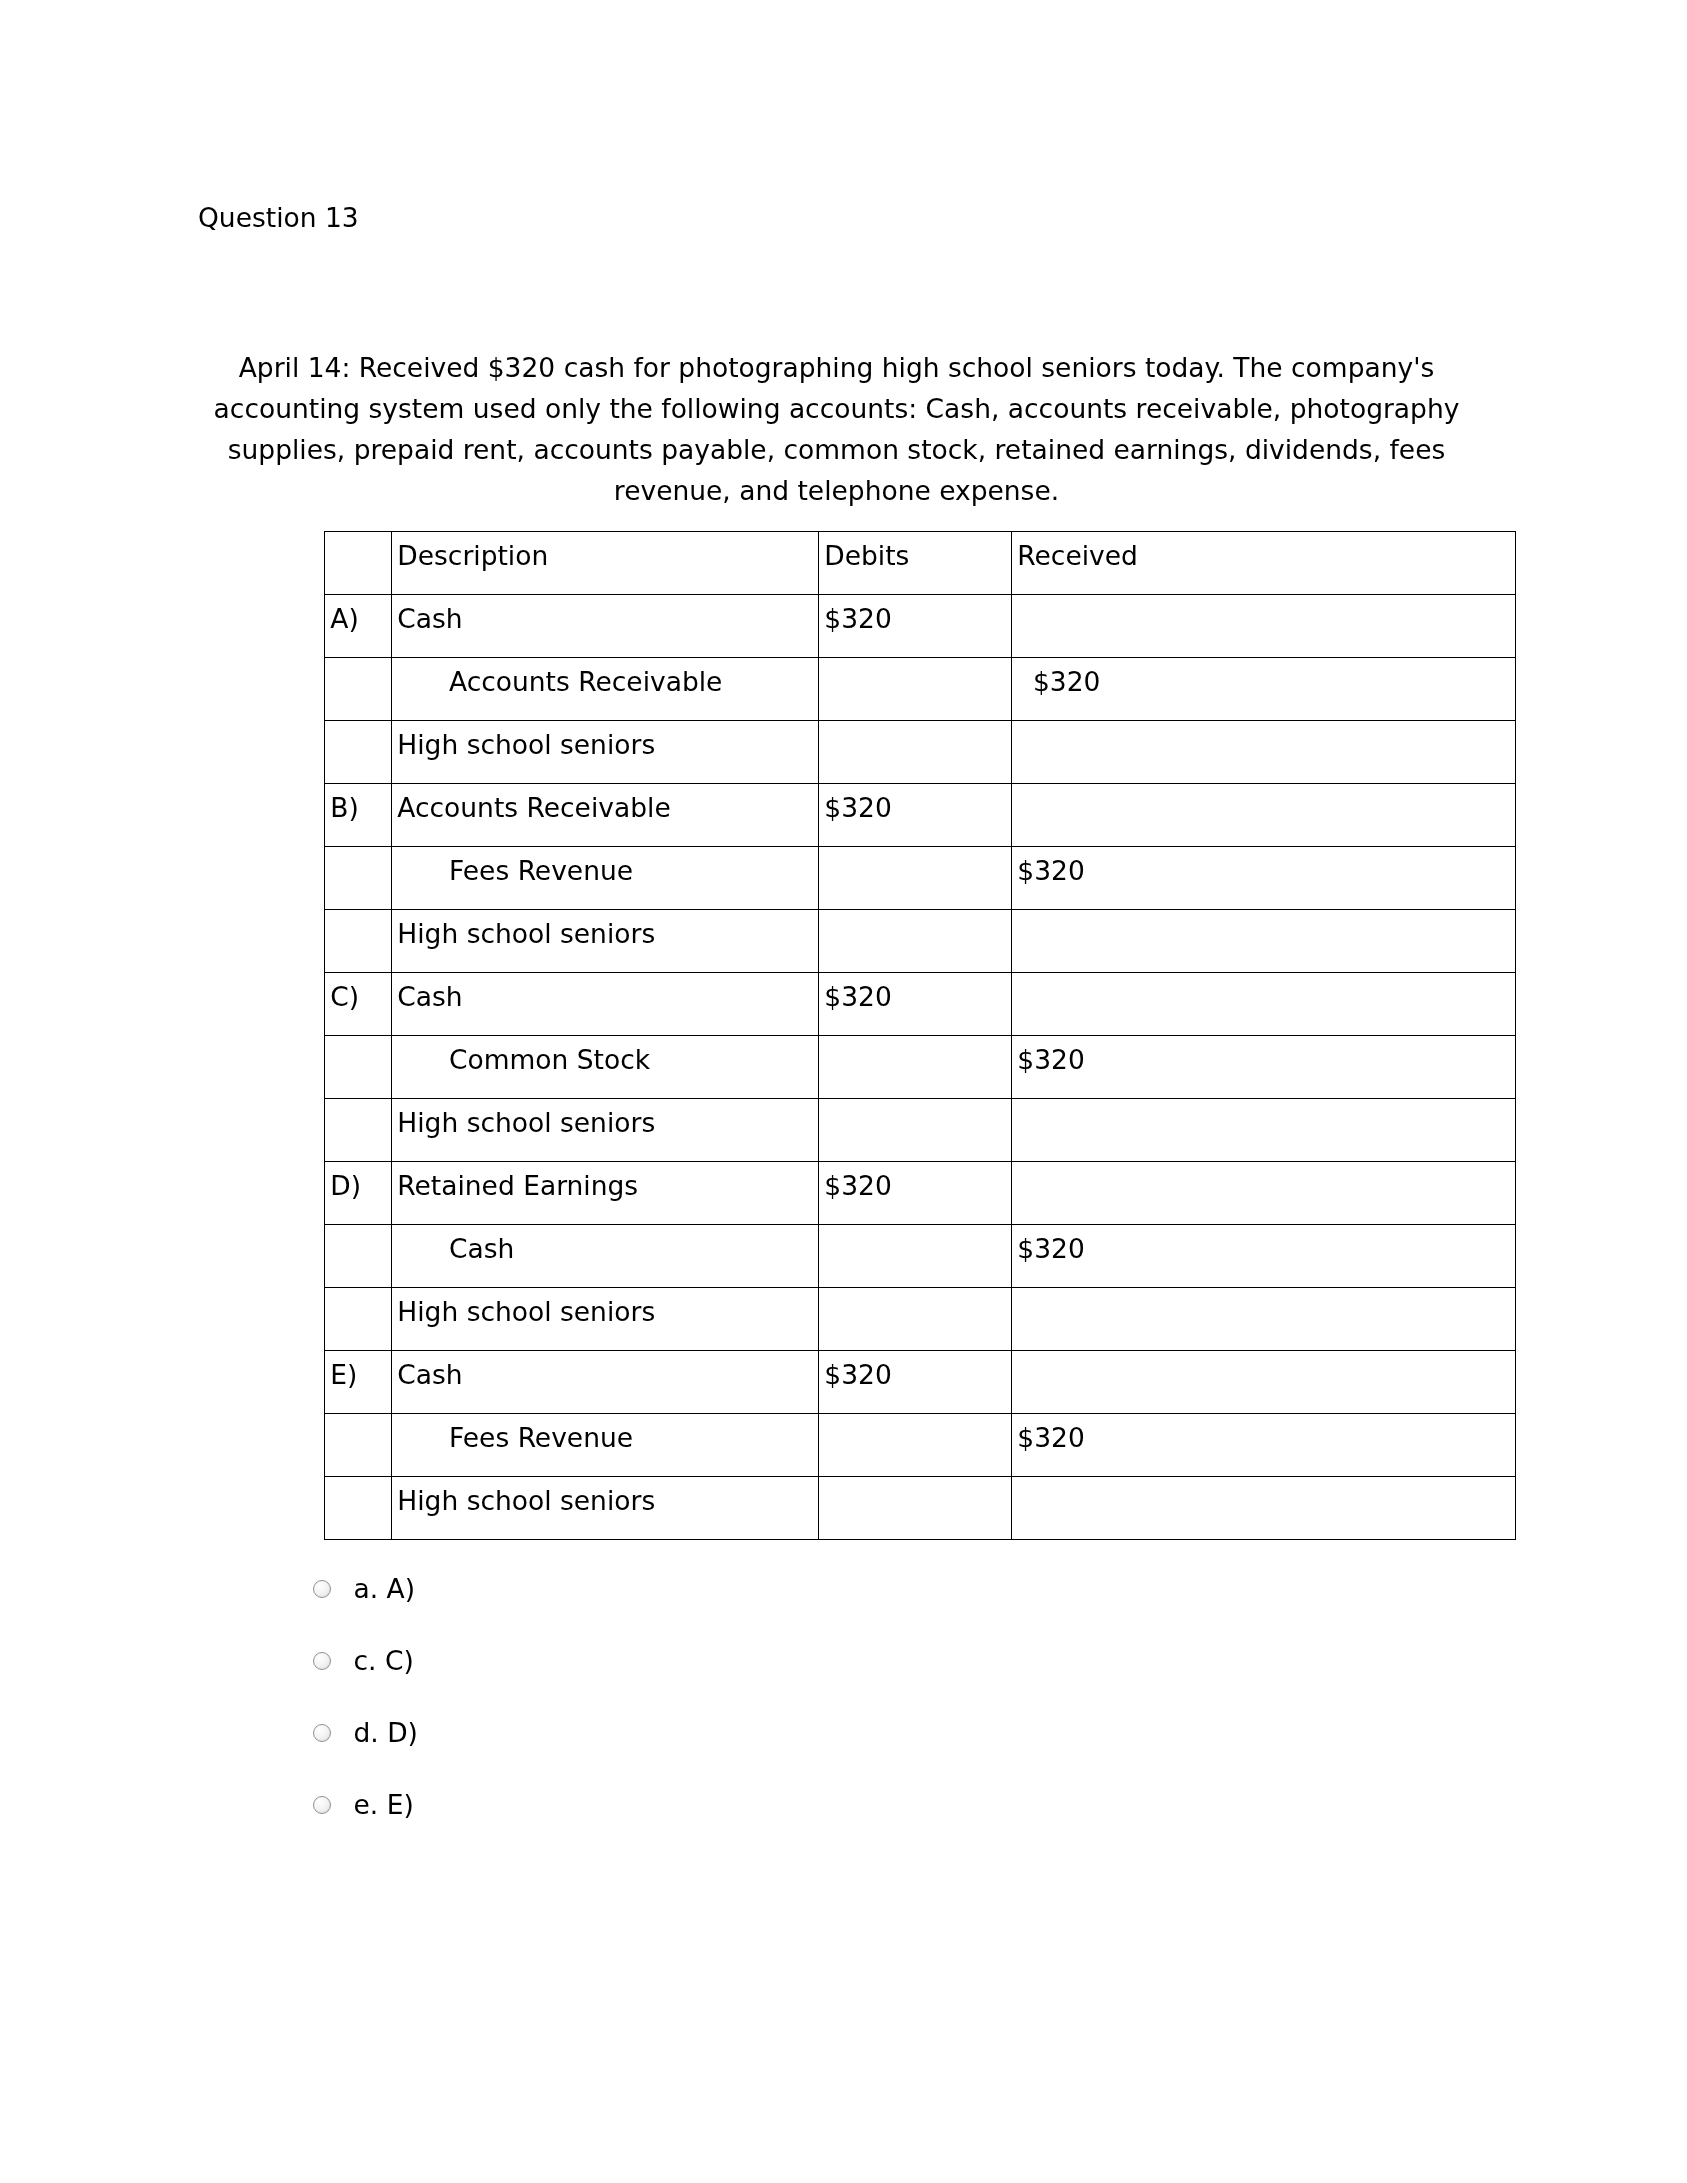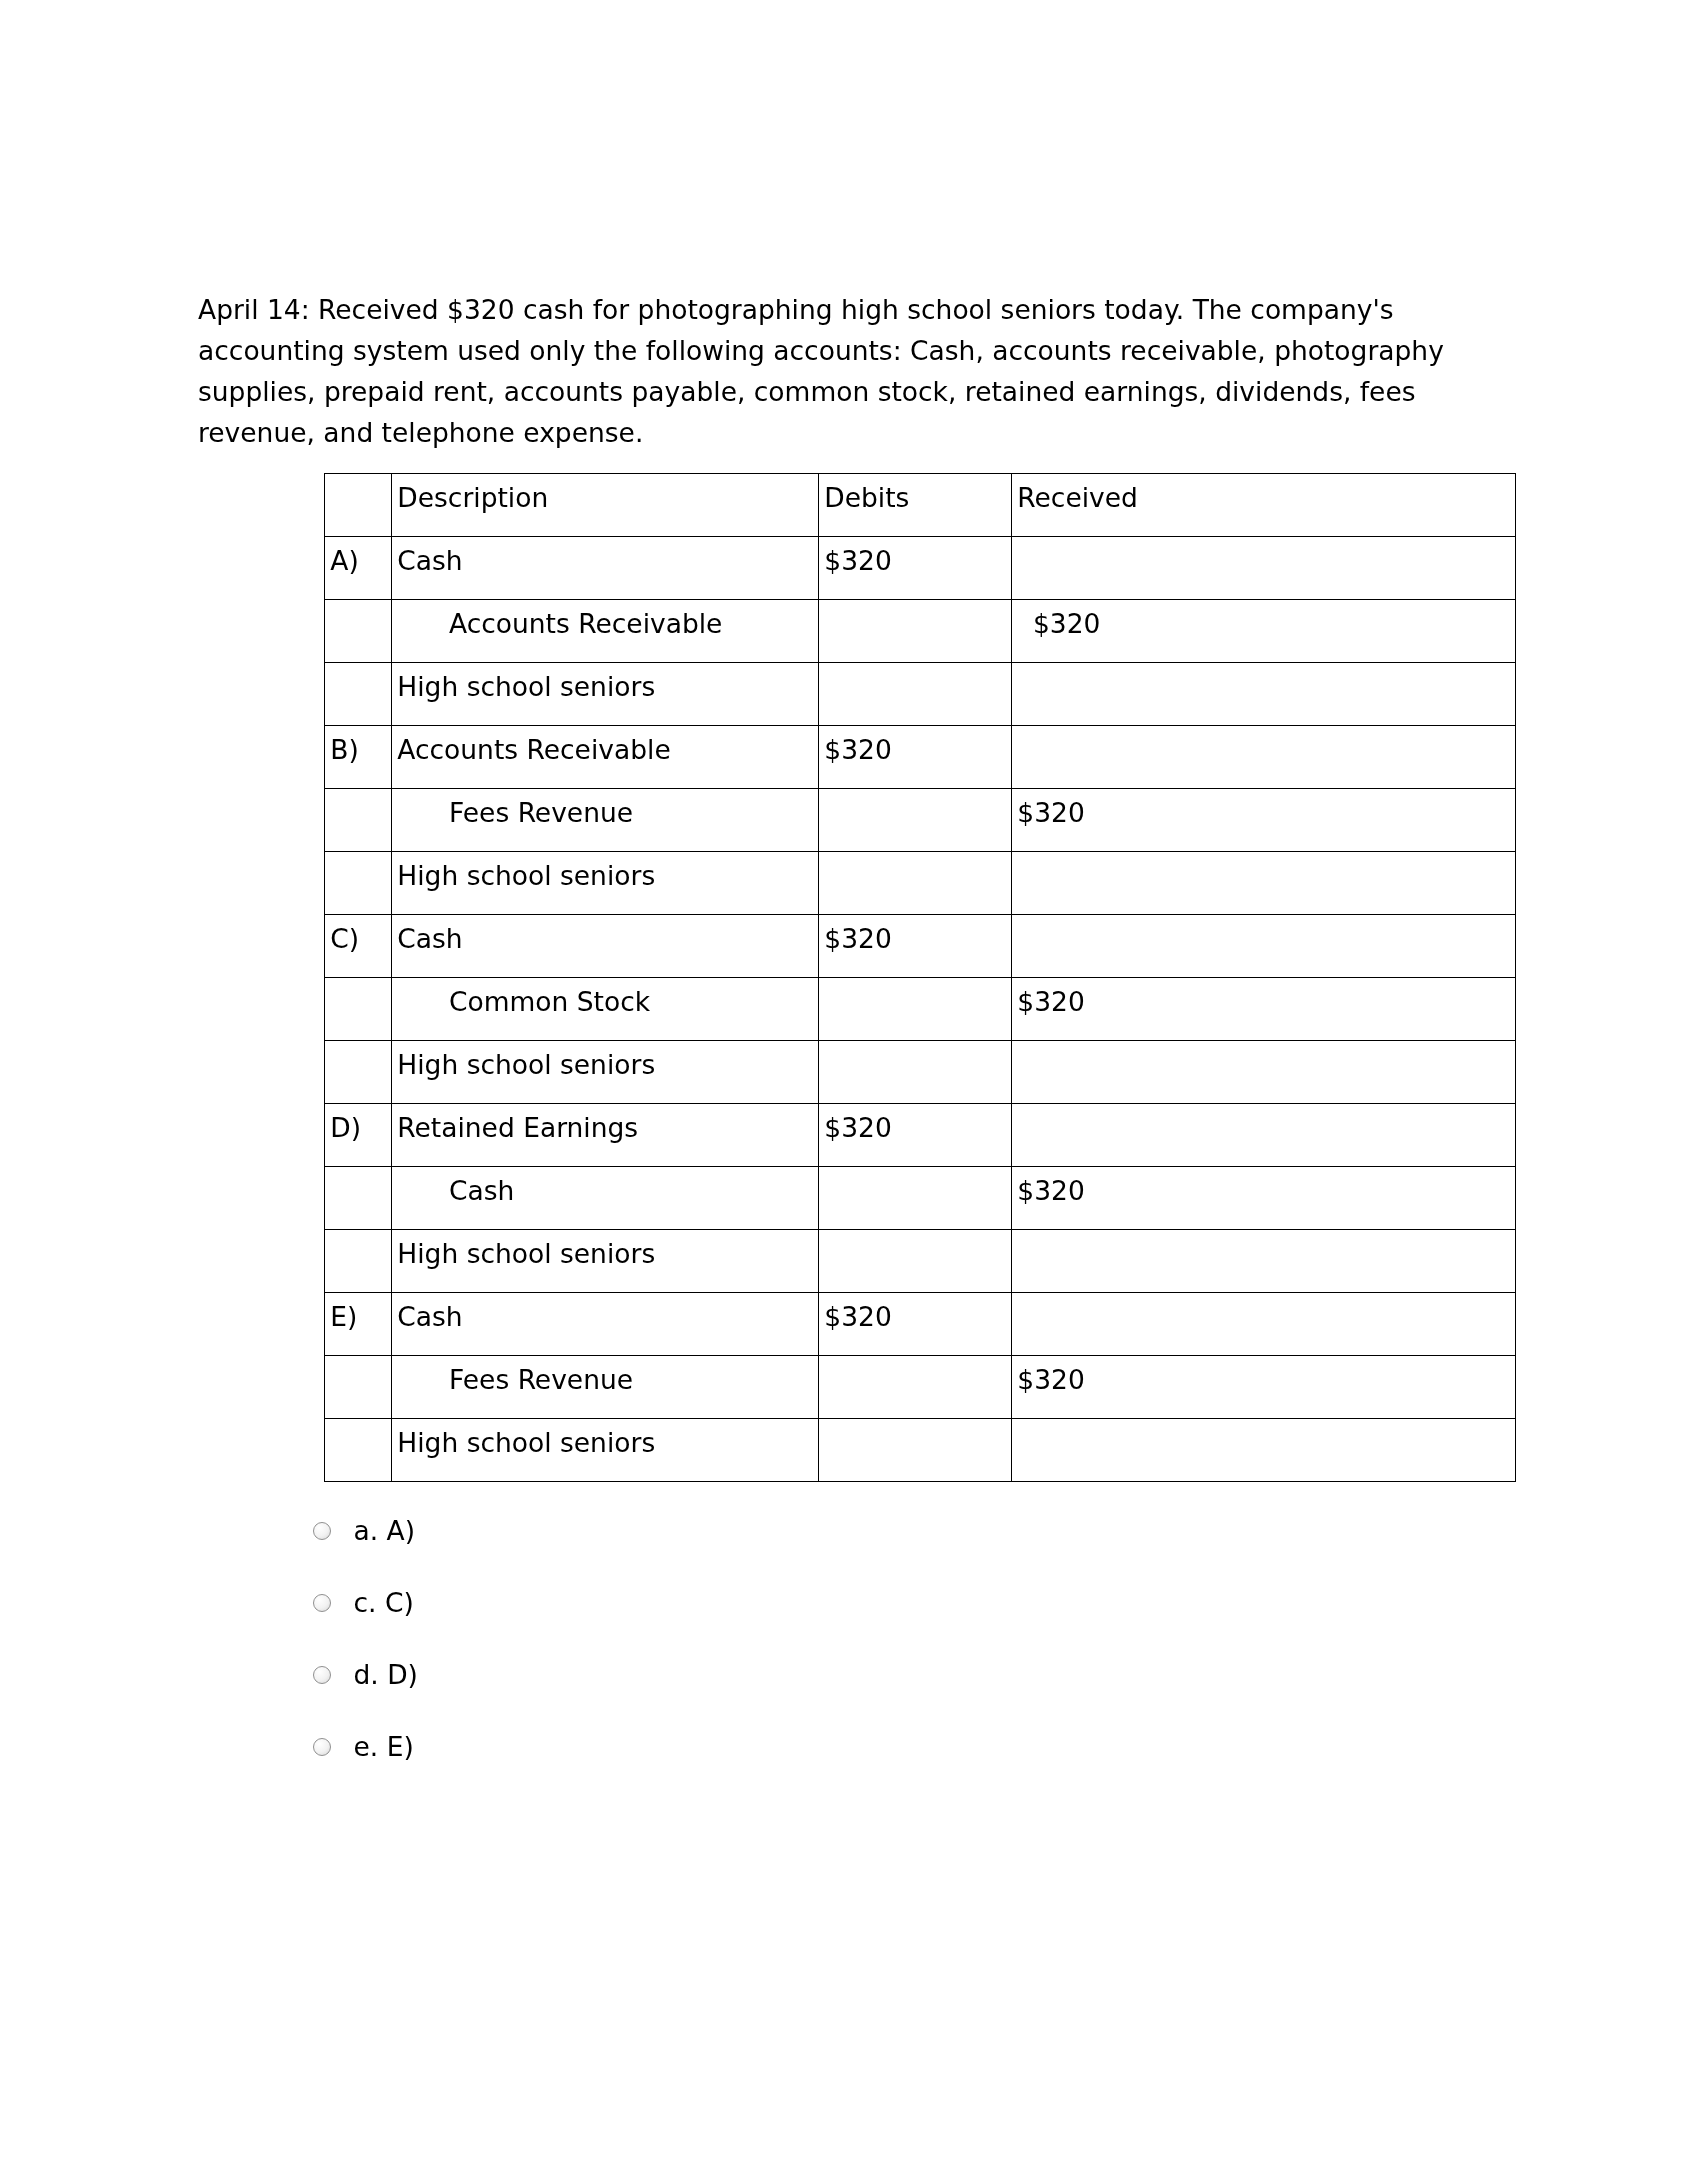--- a/index.html
+++ b/index.html
@@ -17,22 +17,23 @@
   .page {
     box-sizing: border-box;
     padding: 202px 198px 0 198px;
   }
   .question-label {
     font-size: 26.5px;
   }
   .question-text {
     font-size: 26.5px;
     line-height: 1.55;
-    margin: 87px 0 0 0;
+    margin: 114px 0 0 0;
     max-width: 1277px;
+    text-align: center;
   }
   .journal-table {
     border-collapse: collapse;
     table-layout: fixed;
     width: 1167px;
     margin: 20px 8px 0 126px;
   }
   .journal-table td {
     border: 1.3px solid #000000;
     height: 63px;
@@ -70,20 +71,21 @@
   }
   .option-label {
     font-size: 26.5px;
   }
 </style>
 </head>
 <body>
 
 <div class="page">
 
+  <div class="question-label">Question 13</div>
 
   <p class="question-text">April 14: Received $320 cash for photographing high school seniors today.  The company's accounting system used only the following accounts: Cash, accounts receivable, photography supplies, prepaid rent, accounts payable, common stock, retained earnings, dividends, fees revenue, and telephone expense.</p>
 
   <table class="journal-table">
     <tbody id="journal-rows">
       <tr>
         <td class="col-letter"></td>
         <td class="col-desc">Description</td>
         <td class="col-debit">Debits</td>
         <td class="col-credit">Received</td>

